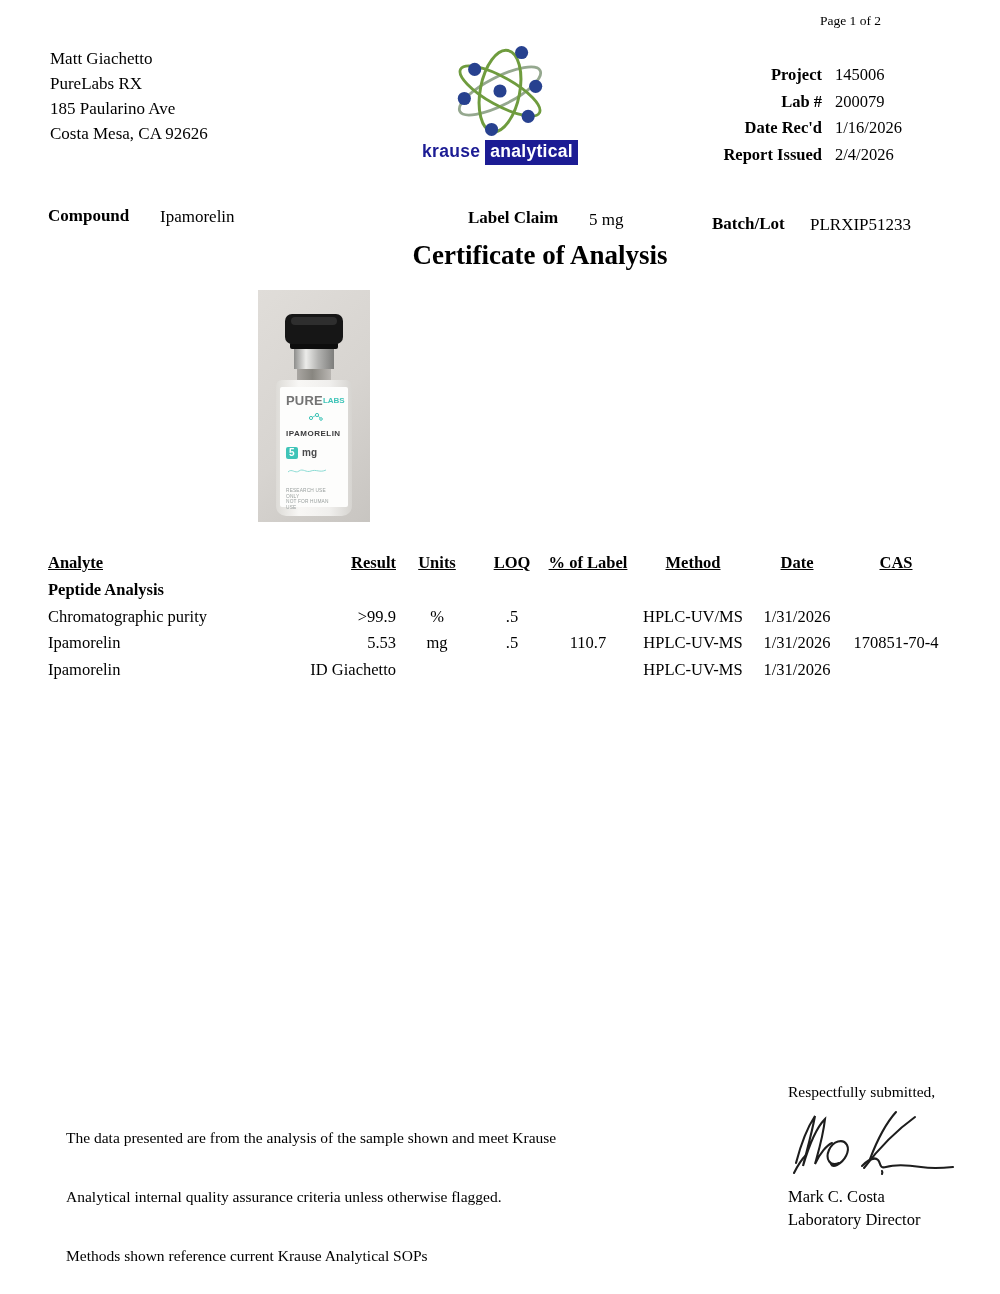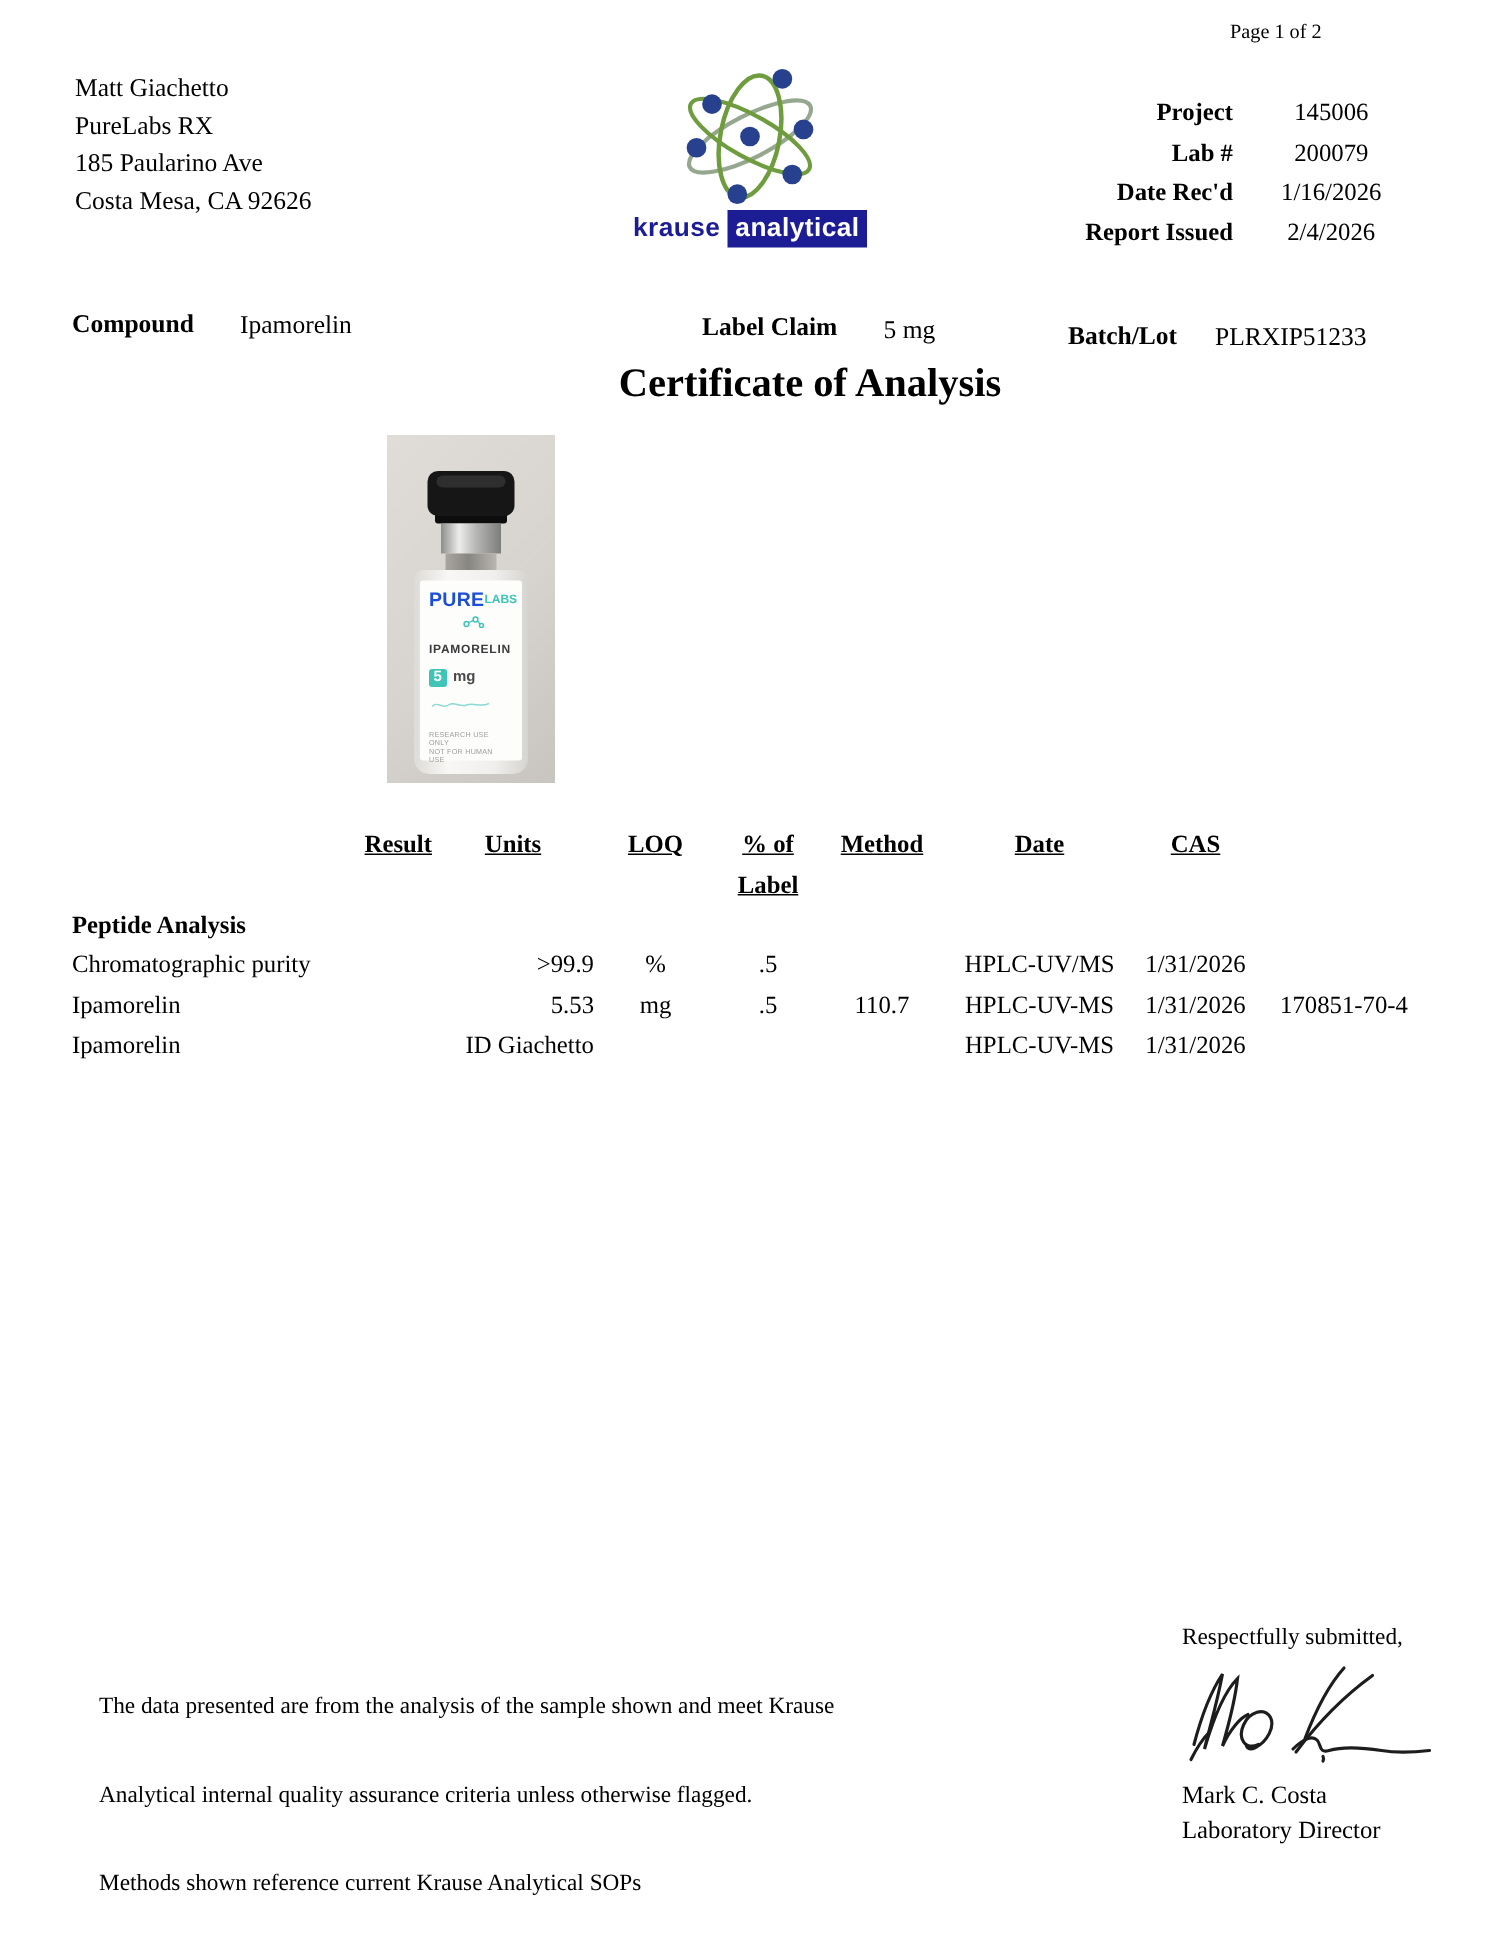--- a/index.html
+++ b/index.html
@@ -20,21 +20,21 @@
     font-family:"Liberation Sans", sans-serif; font-weight:bold; font-size:17.5px;
     color:#1c1c94; display:flex; justify-content:center; align-items:baseline; margin-top:2px;
     letter-spacing:0.3px;
   }
   .wordmark .boxed { background:#1c1c94; color:#ffffff; padding:1px 5px 3px 5px; margin-left:5px; }
 
   
   .meta { position:absolute; top:62px; left:640px; width:300px; font-size:16.5px; }
   .meta-row { display:grid; grid-template-columns:182px 1fr; column-gap:13px; line-height:26.5px; }
   .meta-label { font-weight:bold; text-align:right; }
-  .meta-value { text-align:center; }
+  .meta-value { text-align:left; }
 
   
   .abs { position:absolute; font-size:17px; }
   .bold { font-weight:bold; }
 
   
   .title { position:absolute; top:240px; left:0; width:1000px; text-align:center;
            font-size:27px; font-weight:bold;padding-left:40px; }
 
   
@@ -49,21 +49,21 @@
            background:linear-gradient(90deg,#8d8d8b,#ececea 30%,#b4b4b2 60%,#7d7d7b); }
   .shoulder { width:34px; height:11px; margin:0 auto;
               background:linear-gradient(90deg,#a9a6a2,#888680 45%,#b9b6b2); }
   .vial-body { width:76px; height:136px; margin:0 auto; position:relative;
                border-radius:6px 6px 10px 10px;
                background:linear-gradient(90deg,#dddbd7,#f8f7f5 30%,#f0efed 70%,#d6d4d0); }
   .vial-label { position:absolute; left:4px; right:4px; top:7px; bottom:9px; background:#fdfdfc;
                 font-family:"Liberation Sans", sans-serif; padding:7px 5px 0 6px; box-sizing:border-box;
                 border-radius:2px; }
   .brand-line { line-height:12px; }
-  .brand-bold { font-size:13px; font-weight:800; color:#1d4ed8; letter-spacing:0.2px;text-align:center; }
+  .brand-bold { font-size:13px; font-weight:800; color:#737373; letter-spacing:0.2px;text-align:center; }
   .brand-accent { font-size:8px; font-weight:800; color:#3fc4b8; vertical-align:2px; }
   .prod-name { font-size:8px; font-weight:700; color:#3a3a3c; letter-spacing:0.5px; margin-top:4px; }
   .dose-line { margin-top:4px; }
   .dose-num { display:inline-block; background:#3fc4b8; color:#ffffff; font-size:10px; font-weight:700;
               padding:0 3px 1px 3px; border-radius:2px; }
   .dose-unit { font-size:10px; color:#4a4a4c; font-weight:600; }
   .script-line { margin-top:7px; opacity:0.6; }
   .fineprint { margin-top:9px; color:#9aa09f; font-size:6px; line-height:7px;
                transform:scale(0.8); transform-origin:left top; letter-spacing:0.2px; }
 
@@ -175,20 +175,21 @@
         <div class="fineprint">
           <div>RESEARCH USE ONLY</div>
           <div>NOT FOR HUMAN USE</div>
         </div>
       </div>
     </div>
   </div>
 
   <div class="results">
     <div class="tr th">
+      <div class="c-analyte"><span>Analyte</span></div>
       <div class="c-result"><span>Result</span></div>
       <div class="c-units"><span>Units</span></div>
       <div class="c-loq"><span>LOQ</span></div>
       <div class="c-pct"><span>% of Label</span></div>
       <div class="c-method"><span>Method</span></div>
       <div class="c-date"><span>Date</span></div>
       <div class="c-cas"><span>CAS</span></div>
     </div>
 
     <div class="section-row">Peptide Analysis</div>

